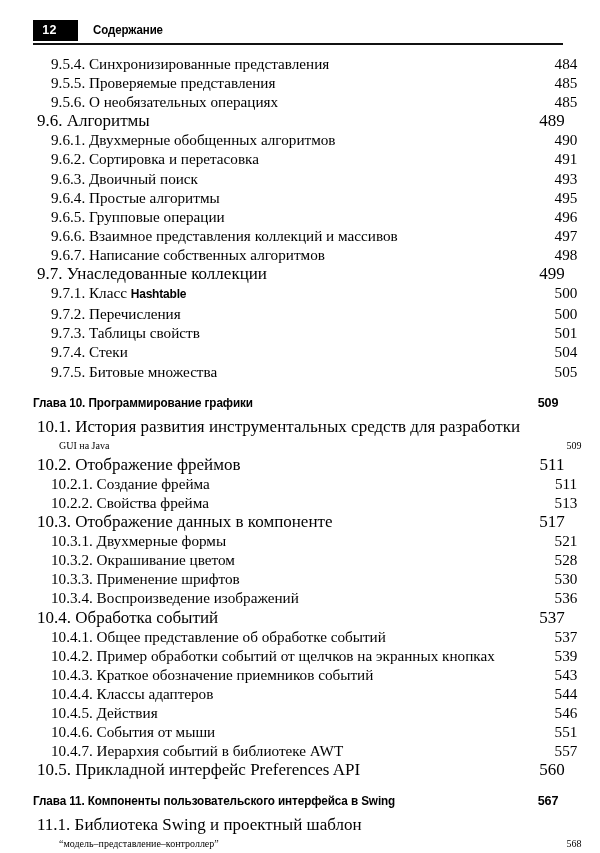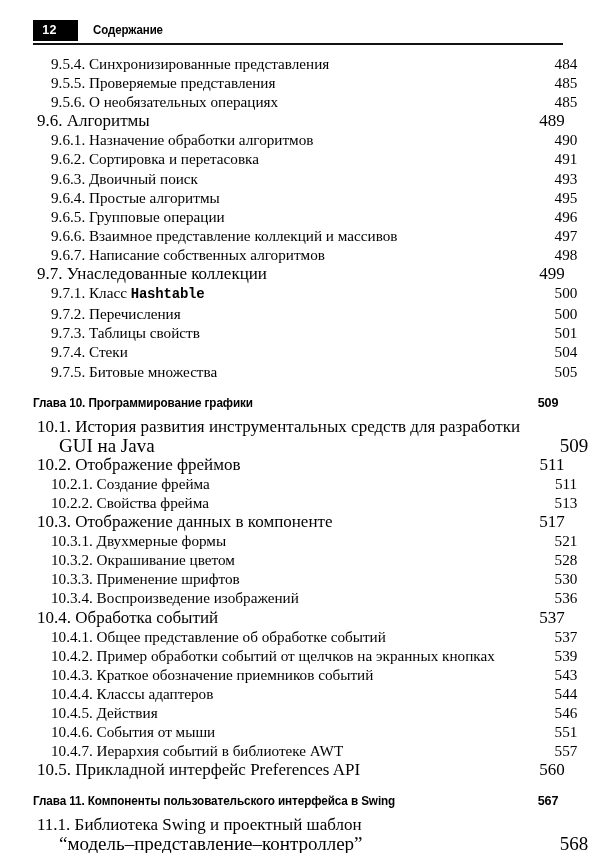--- a/index.html
+++ b/index.html
@@ -103,21 +103,21 @@
     padding-left: 4px;
   }
   
   .lvl3 {
     font-size: 15.2px;
     line-height: 19.1px;
     padding-left: 18px;
   }
   
   .cont {
-    font-size: 19px;
+    font-size: 10px;
     line-height: 19.1px;
     padding-left: 26px;
   }
 
   
   .chapter {
     font-family: "Liberation Sans", "DejaVu Sans", sans-serif;
     font-weight: bold;
     font-size: 12.6px;
     line-height: 19px;
@@ -131,23 +131,23 @@
   .chapter .pageno {
     font-family: "Liberation Sans", "DejaVu Sans", sans-serif;
     font-weight: bold;
     font-size: 12.6px;
   }
 
   .gap-before { margin-top: 13px; }
   .gap-after  { margin-bottom: 4px; }
 
   code.mono {
-    font-family: Liberation Mono, monospace;
-    font-weight: bold;
-    font-size: 14px;
+    font-family: Liberation Sans, sans-serif;
+    font-weight: bold;
+    font-size: 12px;
     letter-spacing: -0.2px;
   }
 </style>
 </head>
 <body>
 
 <div class="page">
 
   <div class="header">
     <div class="folio-box"></div>
@@ -171,21 +171,21 @@
         <span class="label">9.5.6. О необязательных операциях</span>
         <span class="spacer"></span>
         <span class="pageno">485</span>
       </div>
       <div class="row lvl2">
         <span class="label">9.6. Алгоритмы</span>
         <span class="spacer"></span>
         <span class="pageno">489</span>
       </div>
       <div class="row lvl3">
-        <span class="label">9.6.1. Назначение обработки алгоритмов</span>
+        <span class="label">9.6.1. Двухмерные обобщенных алгоритмов</span>
         <span class="spacer"></span>
         <span class="pageno">490</span>
       </div>
       <div class="row lvl3">
         <span class="label">9.6.2. Сортировка и перетасовка</span>
         <span class="spacer"></span>
         <span class="pageno">491</span>
       </div>
       <div class="row lvl3">
         <span class="label">9.6.3. Двоичный поиск</span>
@@ -196,21 +196,21 @@
         <span class="label">9.6.4. Простые алгоритмы</span>
         <span class="spacer"></span>
         <span class="pageno">495</span>
       </div>
       <div class="row lvl3">
         <span class="label">9.6.5. Групповые операции</span>
         <span class="spacer"></span>
         <span class="pageno">496</span>
       </div>
       <div class="row lvl3">
-        <span class="label">9.6.6. Взаимное представление коллекций и массивов</span>
+        <span class="label">9.6.6. Взаимное представления коллекций и массивов</span>
         <span class="spacer"></span>
         <span class="pageno">497</span>
       </div>
       <div class="row lvl3">
         <span class="label">9.6.7. Написание собственных алгоритмов</span>
         <span class="spacer"></span>
         <span class="pageno">498</span>
       </div>
       <div class="row lvl2">
         <span class="label">9.7. Унаследованные коллекции</span>

